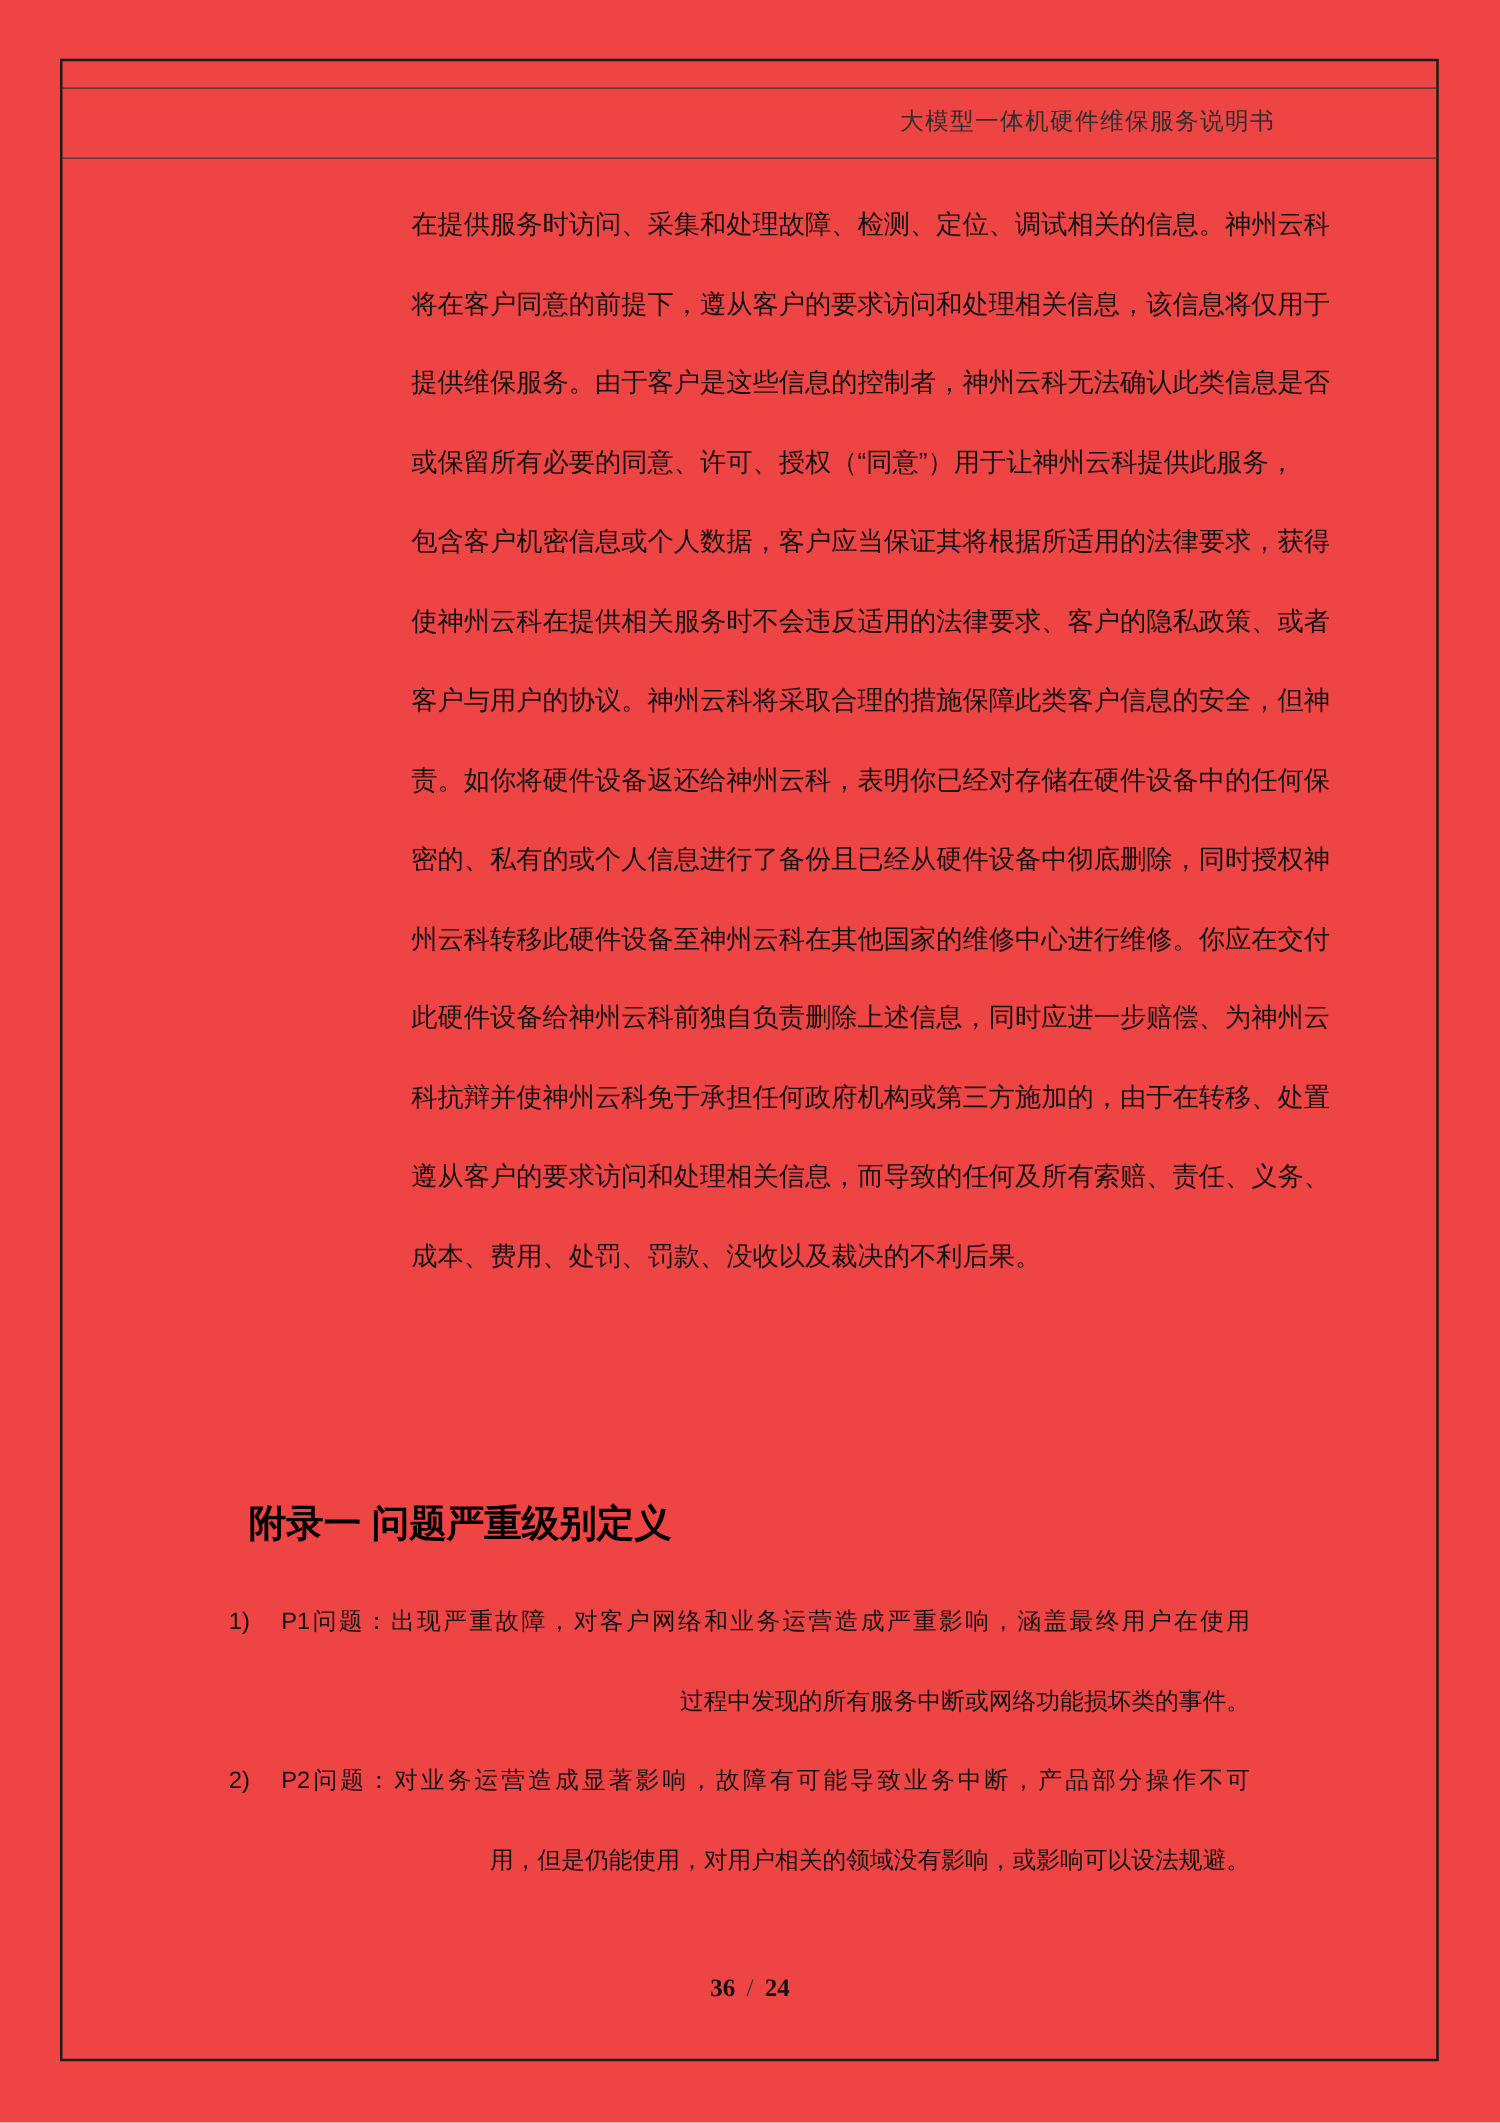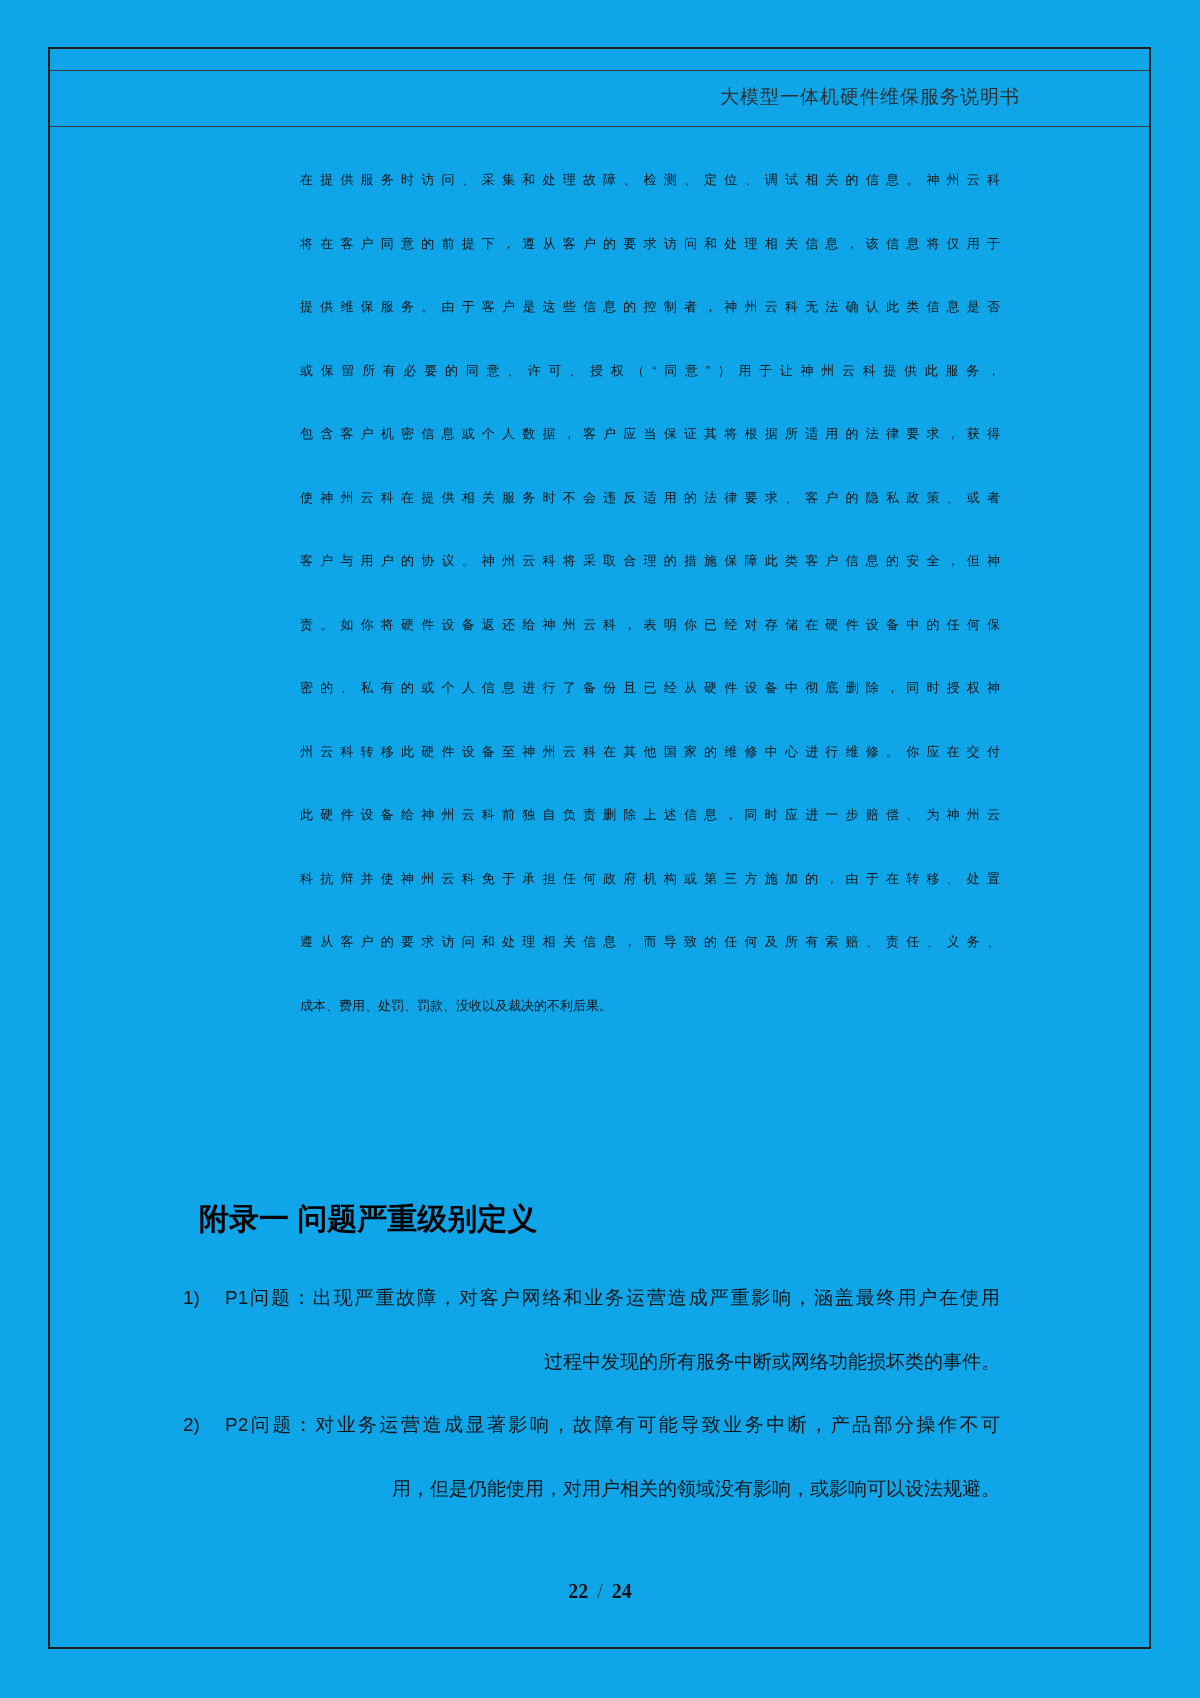--- a/index.html
+++ b/index.html
@@ -1,20 +1,20 @@
 <!DOCTYPE html>
 <html><head>
 <meta charset="utf-8">
 <style>
   html, body { margin: 0; padding: 0; background: #ffffff; }
   .page {
     position: relative;
     width: 1200px;
     height: 1698px;
-    background: #0ea5e9;
+    background: #ef4444;
     overflow: hidden;
     font-family: "Liberation Sans", "DejaVu Sans", sans-serif;
   }
   .frame {
     position: absolute;
     left: 48px; top: 47px;
     width: 1103px; height: 1602px;
     border: 2px solid #1d1d1d;
     box-sizing: border-box;
   }
@@ -39,25 +39,26 @@
   }
   .body-para {
     position: absolute;
     left: 300px;
     top: 148px;
     width: 700px;
   }
   .body-line {
     height: 63.5px;
     line-height: 63.5px;
-    font-size: 13px;
+    font-size: 21px;
     color: #141414;
     text-align: justify;
     text-align-last: justify;
     white-space: nowrap;
+    margin-left: 29px;
   }
   .body-line:last-child {
     text-align-last: left;
   }
   .appendix-heading {
     position: absolute;
     left: 183px;
     top: 1183px;
     margin: 16px;
     font-size: 30px;
@@ -165,16 +166,16 @@
       <div class="list-item">
         <div class="item-num">2)</div>
         <div class="item-body">
           <div class="item-line j">P2问题：对业务运营造成显著影响，故障有可能导致业务中断，产品部分操作不可</div>
           <div class="item-line">用，但是仍能使用，对用户相关的领域没有影响，或影响可以设法规避。</div>
         </div>
       </div>
     </div>
 
   <div class="footer">
-    <span class="pg-num">22</span><span class="pg-sep">/</span><span class="pg-num">24</span>
+    <span class="pg-num">36</span><span class="pg-sep">/</span><span class="pg-num">24</span>
   </div>
 
 </div>
 
 </body></html>

